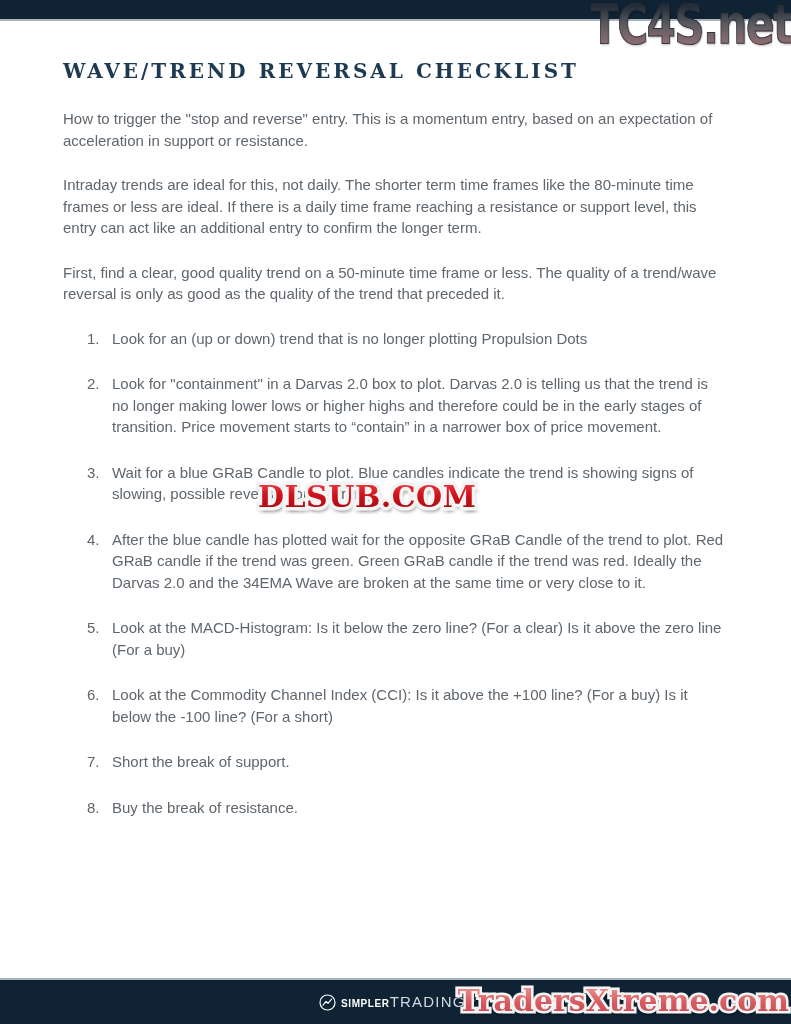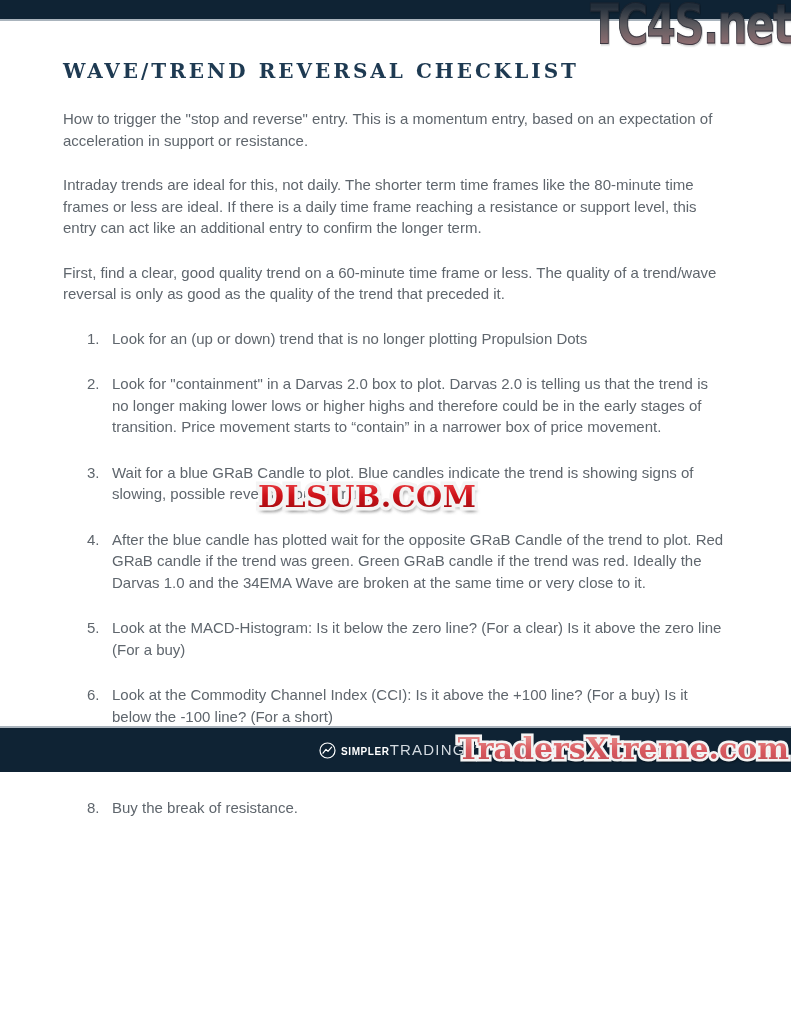--- a/index.html
+++ b/index.html
@@ -4,21 +4,21 @@
 <style>
   html, body {
     margin: 0; padding: 0;
     width: 791px; height: 1024px;
     background: #ffffff;
     font-family: "Liberation Sans", sans-serif;
     overflow: hidden;
   }
   .page {
     position: relative;
-    width: 791px; height: 772px;
+    width: 791px; height: 1024px;
     background: #ffffff;
   }
 
   
   .top-bar {
     position: absolute; top: 0; left: 0; right: 0;
     height: 19px;
     background: var(--bar_navy);
     border-bottom: 2px solid var(--bar_edge);
   }
@@ -189,38 +189,38 @@
 
   <div class="top-bar"></div>
 
   <div class="wm-top">TC4S.net</div>
 
   <div class="content">
     <h1 class="doc-title">WAVE/TREND REVERSAL CHECKLIST</h1>
 
     <p class="para">How to trigger the "stop and reverse" entry. This is a momentum entry, based on an expectation of acceleration in support or resistance.</p>
     <p class="para">Intraday trends are ideal for this, not daily. The shorter term time frames like the 80-minute time frames or less are ideal. If there is a daily time frame reaching a resistance or support level, this entry can act like an additional entry to confirm the longer term.</p>
-    <p class="para">First, find a clear, good quality trend on a 60-minute time frame or less. The quality of a trend/wave reversal is only as good as the quality of the trend that preceded it.</p>
+    <p class="para">First, find a clear, good quality trend on a 50-minute time frame or less. The quality of a trend/wave reversal is only as good as the quality of the trend that preceded it.</p>
 
     <ol class="checklist">
       <li>
         <span class="num">1.</span>
         <span class="txt">Look for an (up or down) trend that is no longer plotting Propulsion Dots</span>
       </li>
       <li>
         <span class="num">2.</span>
         <span class="txt">Look for "containment" in a Darvas 2.0 box to plot. Darvas 2.0 is telling us that the trend is no longer making lower lows or higher highs and therefore could be in the early stages of transition. Price movement starts to “contain” in a narrower box of price movement.</span>
       </li>
       <li>
         <span class="num">3.</span>
         <span class="txt">Wait for a blue GRaB Candle to plot. Blue candles indicate the trend is showing signs of slowing, possible reversals or neutrality.</span>
       </li>
       <li>
         <span class="num">4.</span>
-        <span class="txt">After the blue candle has plotted wait for the opposite GRaB Candle of the trend to plot. Red GRaB candle if the trend was green. Green GRaB candle if the trend was red. Ideally the Darvas 1.0 and the 34EMA Wave are broken at the same time or very close to it.</span>
+        <span class="txt">After the blue candle has plotted wait for the opposite GRaB Candle of the trend to plot. Red GRaB candle if the trend was green. Green GRaB candle if the trend was red. Ideally the Darvas 2.0 and the 34EMA Wave are broken at the same time or very close to it.</span>
       </li>
       <li>
         <span class="num">5.</span>
         <span class="txt">Look at the MACD-Histogram: Is it below the zero line? (For a clear) Is it above the zero line (For a buy)</span>
       </li>
       <li>
         <span class="num">6.</span>
         <span class="txt">Look at the Commodity Channel Index (CCI): Is it above the +100 line? (For a buy) Is it below the -100 line? (For a short)</span>
       </li>
       <li>

